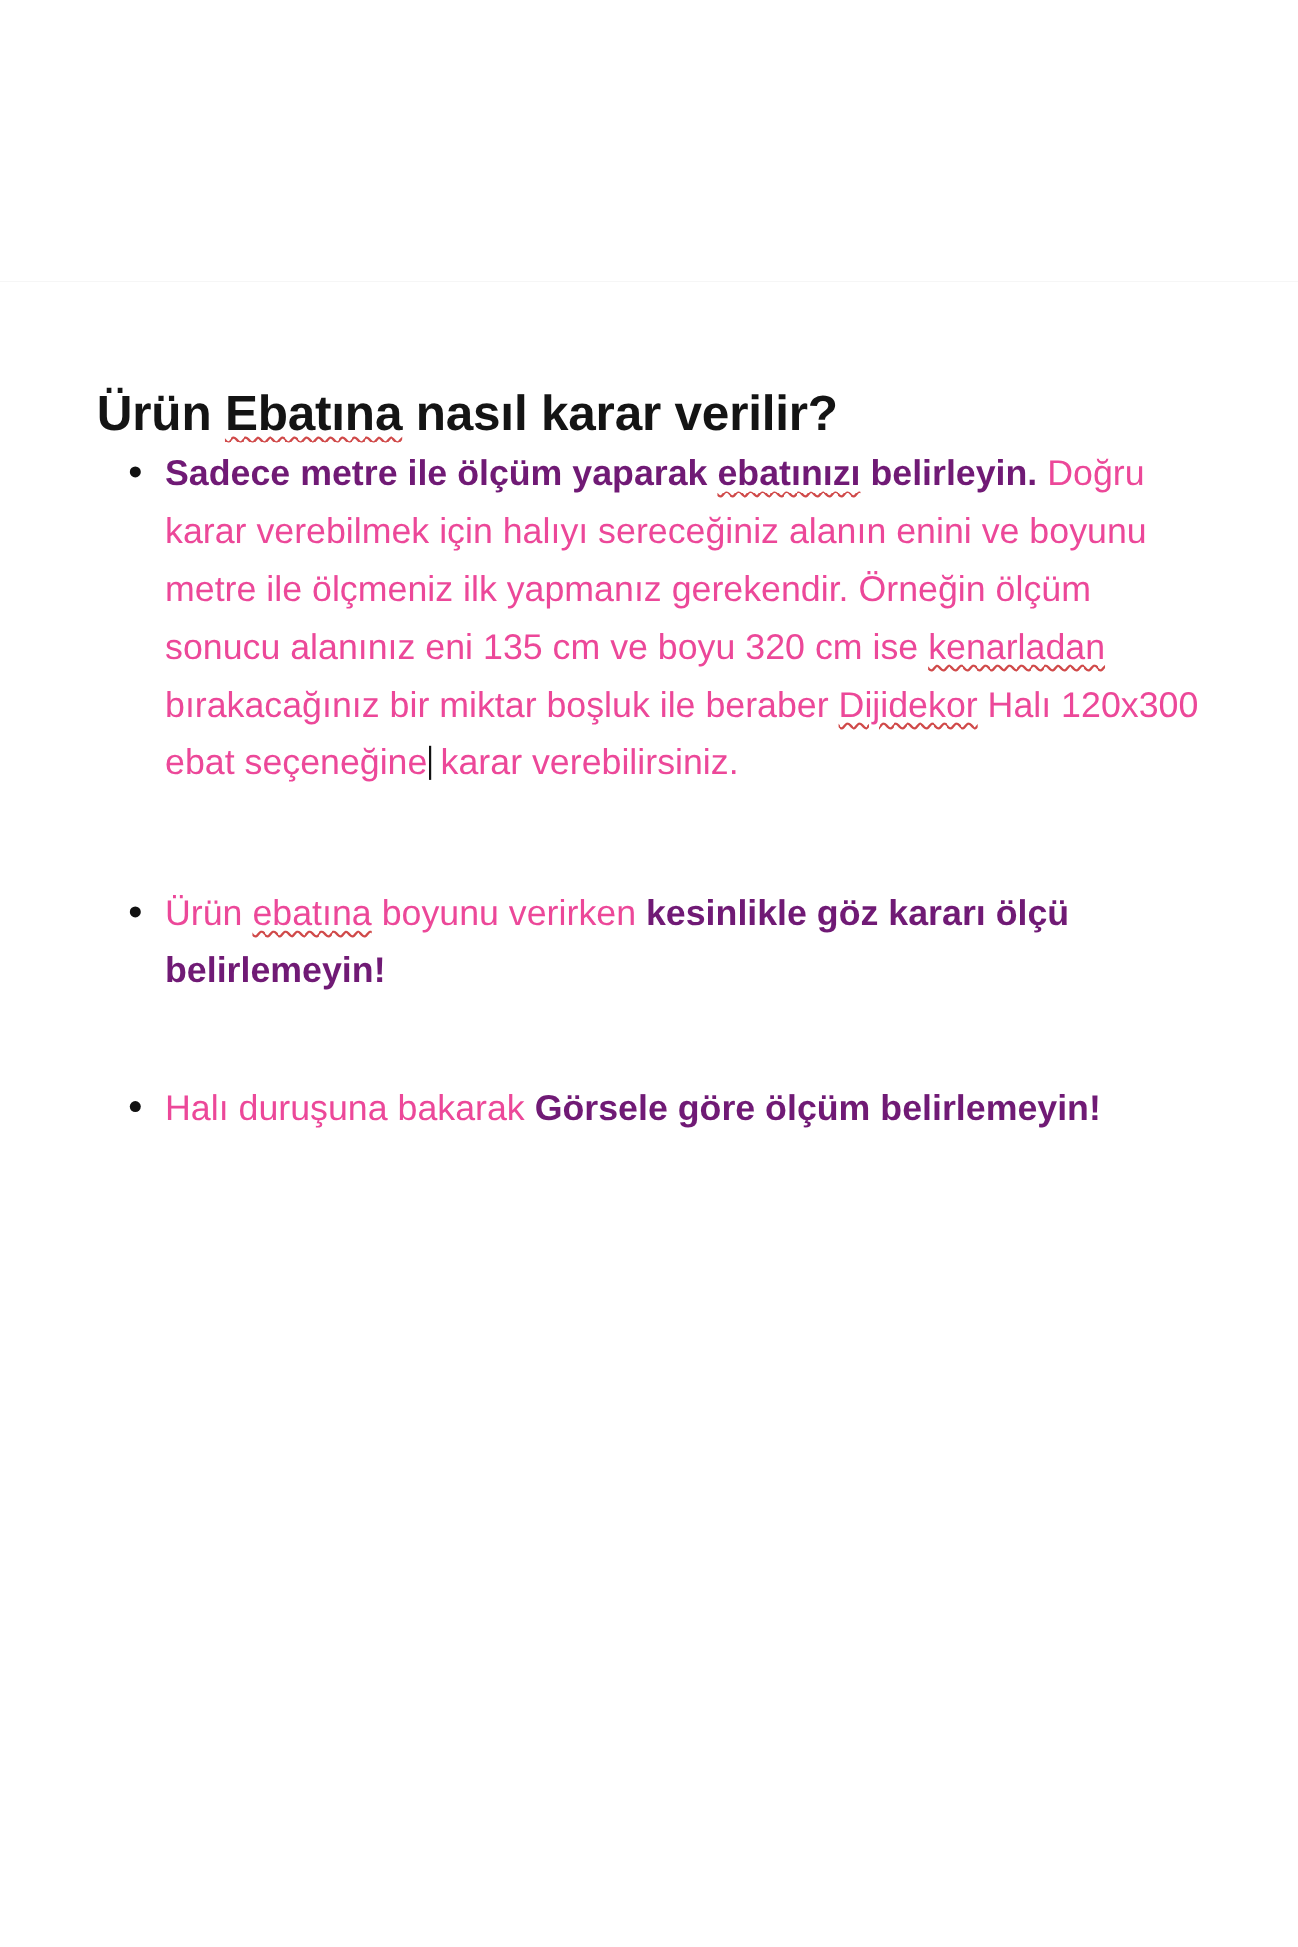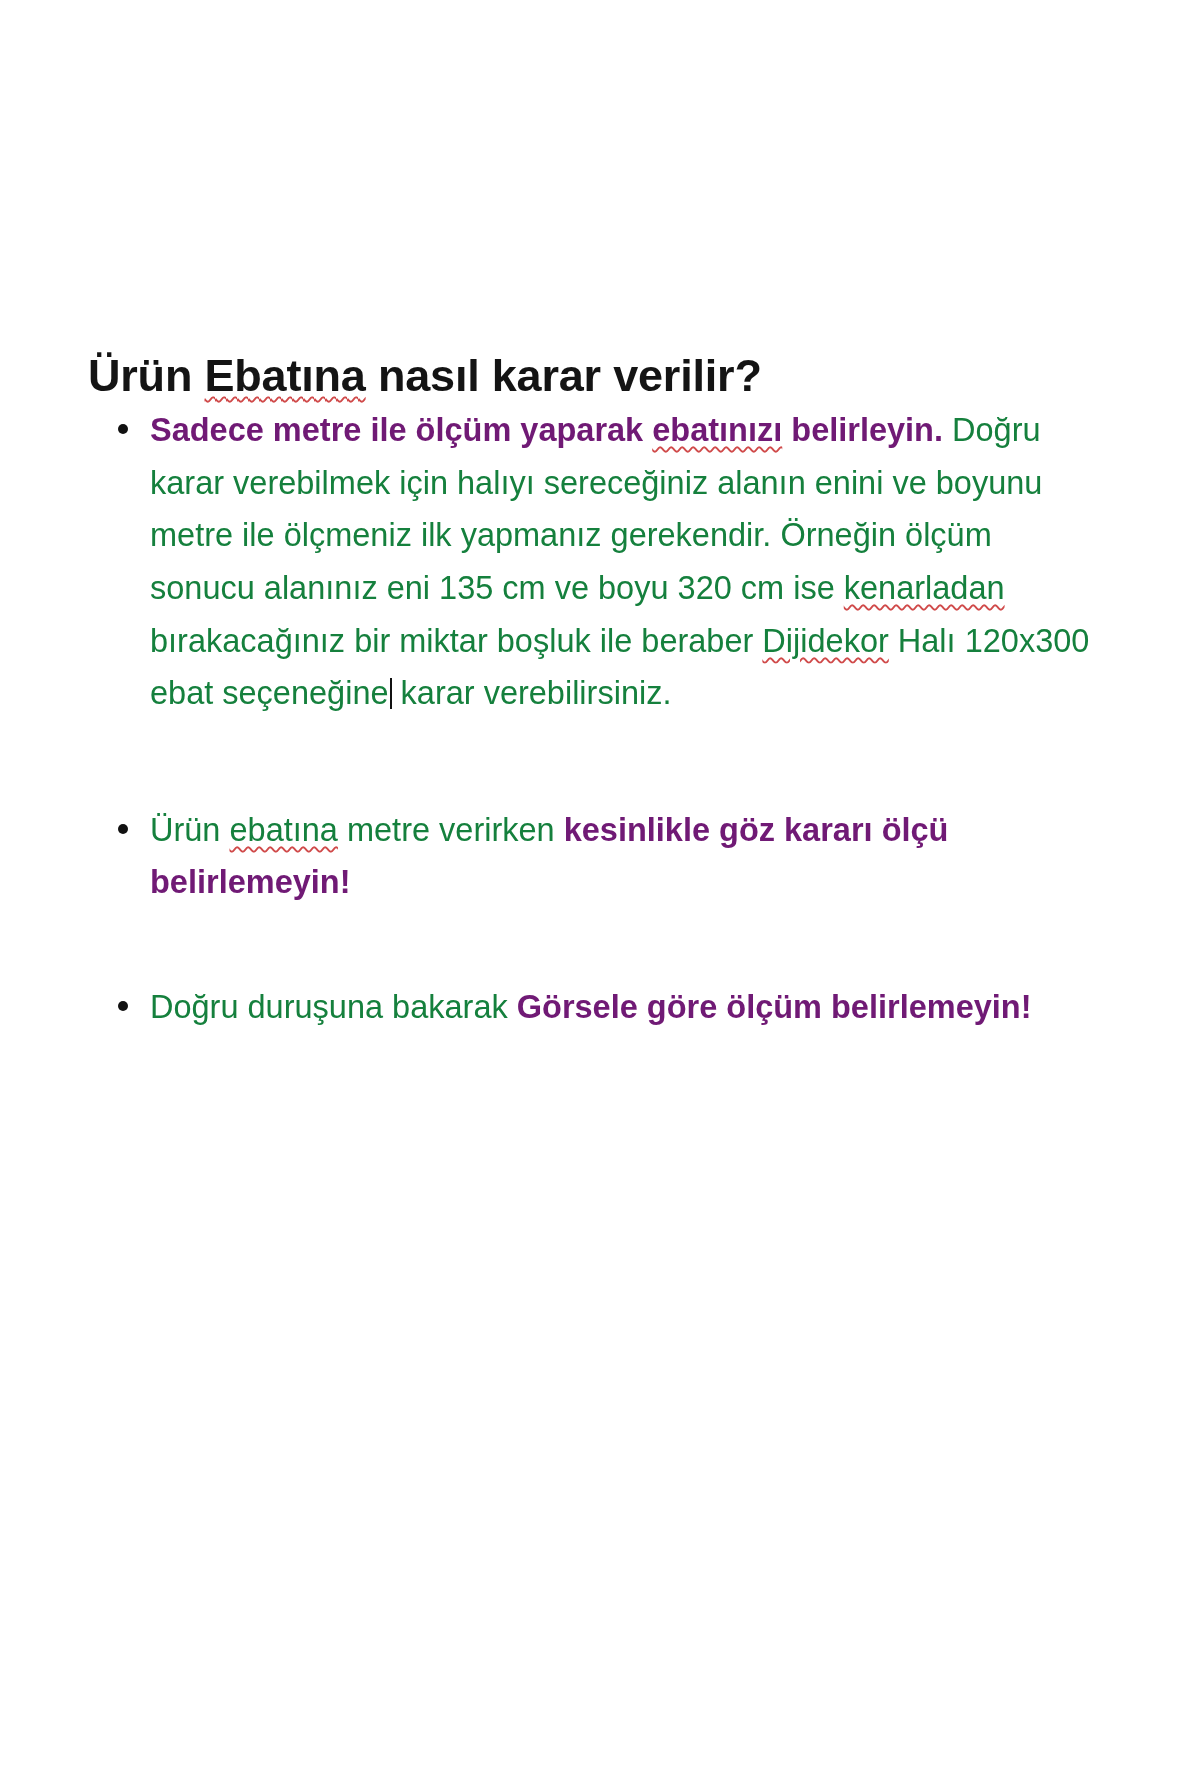--- a/index.html
+++ b/index.html
@@ -88,21 +88,21 @@
   .bullet-3 { margin-bottom: 0; }
 
   .frag { }
 
   .red {
     color: #701a75;
     font-weight: 700;
   }
 
   .black {
-    color: #15803d;
+    color: #ec4899;
     font-weight: 400;
   }
 
   
   .spell {
     text-decoration: underline;
     text-decoration-style: wavy;
     text-decoration-color: #d04a4a;
     text-decoration-thickness: 1.5px;
     text-underline-offset: 5px;
@@ -132,23 +132,23 @@
 
     <div class="bullet-list">
 
       <div class="bullet bullet-1">
         <span class="dot"></span>
         <span class="frag red">Sadece metre ile ölçüm yaparak </span><span class="frag red spell">ebatınızı</span><span class="frag red"> belirleyin.</span><span class="frag black">  Doğru karar verebilmek için halıyı sereceğiniz alanın enini ve boyunu metre ile ölçmeniz ilk yapmanız gerekendir. Örneğin ölçüm sonucu alanınız eni 135 cm ve boyu 320 cm ise </span><span class="frag black spell">kenarladan</span><span class="frag black"> bırakacağınız bir miktar boşluk ile beraber </span><span class="frag black spell">Dijidekor</span><span class="frag black"> Halı 120x300 ebat seçeneğine</span><span class="caret"></span><span class="frag black"> karar verebilirsiniz.</span>
       </div>
 
       <div class="bullet bullet-2">
         <span class="dot"></span>
-        <span class="frag black">Ürün </span><span class="frag black spell">ebatına</span><span class="frag black"> metre verirken </span><span class="frag red">kesinlikle göz kararı ölçü belirlemeyin!</span>
+        <span class="frag black">Ürün </span><span class="frag black spell">ebatına</span><span class="frag black"> boyunu verirken </span><span class="frag red">kesinlikle göz kararı ölçü belirlemeyin!</span>
       </div>
 
       <div class="bullet bullet-3">
         <span class="dot"></span>
-        <span class="frag black">Doğru duruşuna bakarak </span><span class="frag red">Görsele göre ölçüm belirlemeyin!</span>
+        <span class="frag black">Halı duruşuna bakarak </span><span class="frag red">Görsele göre ölçüm belirlemeyin!</span>
       </div>
 
     </div>
   </div>
 </div>
 
 </body></html>

